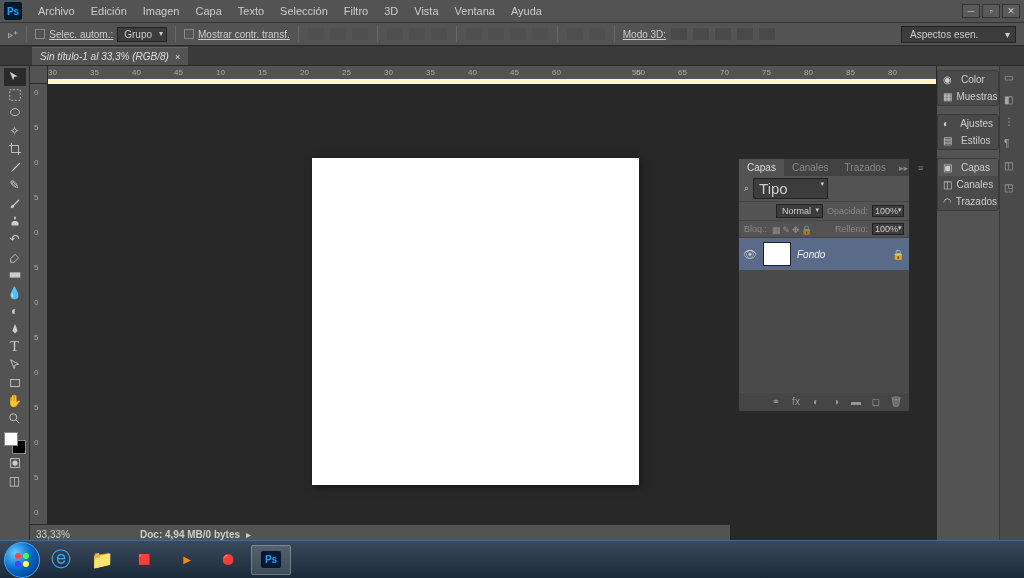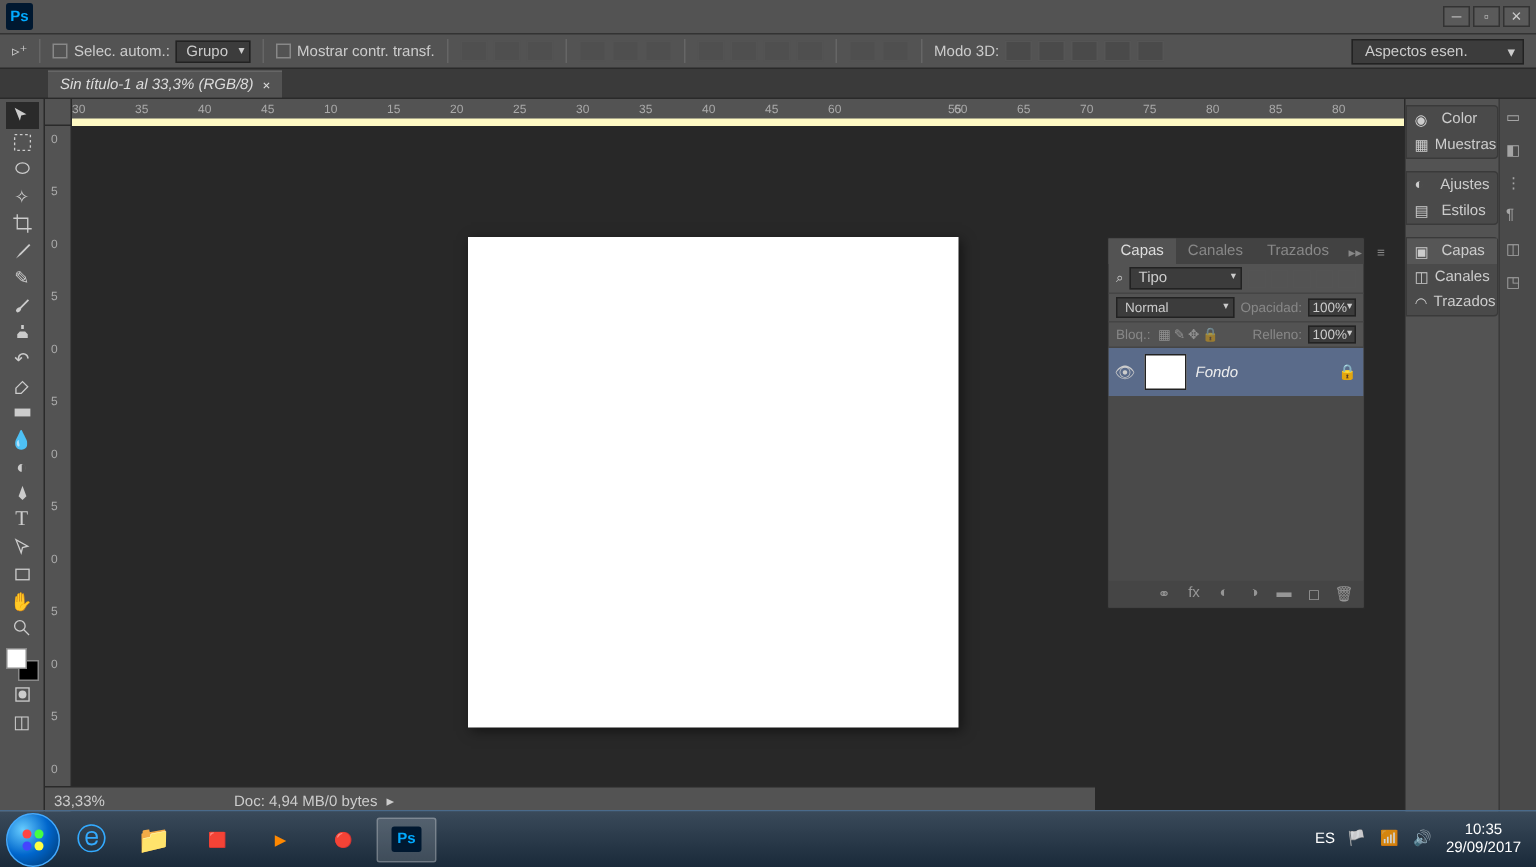--- a/index.html
+++ b/index.html
@@ -7,21 +7,21 @@
 
 
 .menubar { height: 22px; background: #535353; display: flex; align-items: center; padding: 0 4px; }
 .ps-logo { width: 18px; height: 18px; background: #001830; color: #0af; display: flex; align-items: center; justify-content: center; font-weight: bold; font-size: 10px; margin-right: 8px; border-radius: 2px; }
 .menu-item { padding: 4px 8px; cursor: pointer; font-size: 11px; }
 .window-controls { margin-left: auto; display: flex; gap: 2px; }
 .win-btn { width: 18px; height: 14px; background: #5a5a5a; display: flex; align-items: center; justify-content: center; font-size: 9px; border: 1px solid #333; }
 
 
 .optbar { height: 24px; background: #535353; display: flex; align-items: center; padding: 0 8px; border-top: 1px solid #333; border-bottom: 1px solid #2a2a2a; gap: 4px; }
-.opt-label { font-size: 10px; color: #ccc; }
+.opt-label { font-size: 10px; color: #ccc; text-decoration: underline; }
 .opt-dropdown { background: #3c3c3c; border: 1px solid #222; padding: 1px 14px 1px 6px; font-size: 10px; color: #ccc; position: relative; }
 .opt-dropdown::after { content: "▾"; position: absolute; right: 3px; font-size: 8px; }
 .opt-checkbox { width: 10px; height: 10px; border: 1px solid #888; display: inline-block; }
 .opt-sep { width: 1px; height: 16px; background: #666; margin: 0 4px; }
 .opt-icon { width: 18px; height: 14px; border: 1px solid #555; background: #4a4a4a; }
 .opt-icon.disabled { opacity: 0.4; }
 .opt-essentials { margin-left: auto; background: #3c3c3c; border: 1px solid #222; padding: 2px 20px 2px 8px; font-size: 10px; position: relative; width: 115px; }
 .opt-essentials::after { content: "▾"; position: absolute; right: 5px; }
 
 
@@ -59,59 +59,72 @@
 .right-icons { width: 26px; background: #4a4a4a; display: flex; flex-direction: column; align-items: center; gap: 6px; padding-top: 6px; border-left: 1px solid #3a3a3a; }
 .ri { width: 16px; height: 16px; opacity: 0.7; }
 
 
 .layers-panel { position: absolute; left: 738px; top: 158px; width: 172px; background: #535353; border: 1px solid #2a2a2a; font-size: 10px; }
 .lp-tabs { display: flex; background: #424242; align-items: center; }
 .lp-tab { padding: 3px 8px; cursor: pointer; font-size: 10px; color: #888; }
 .lp-tab.active { background: #535353; color: #ddd; }
 .lp-menu { margin-left: auto; padding: 2px 5px; font-size: 9px; color: #888; }
 .lp-row { display: flex; align-items: center; padding: 2px 5px; gap: 4px; border-bottom: 1px solid #454545; }
-.lp-kind { background: #3c3c3c; border: 1px solid #222; padding: 1px 28px 1px 5px; font-size: 10px; position: relative; flex: 1; }
+.lp-kind { background: #3c3c3c; border: 1px solid #222; padding: 1px 28px 1px 5px; font-size: 15px; position: relative; flex: 1; }
 .lp-kind::after { content: "▾"; position: absolute; right: 3px; font-size: 7px; }
 .lp-filter-icons { display: flex; gap: 3px; }
 .lp-fi { width: 12px; height: 12px; border: 1px solid #555; opacity: 0.5; }
-.lp-mode { background: #3c3c3c; border: 1px solid #222; padding: 1px 5px; font-size: 9px; flex: 1; position: relative; }
+.lp-mode { background: #3c3c3c; border: 1px solid #222; padding: 1px 5px; font-size: 9px; flex: 1; position: relative; margin-left: 32px; }
 .lp-mode::after { content: "▾"; position: absolute; right: 3px; font-size: 7px; }
 .lp-small { font-size: 9px; color: #888; }
 .lp-val { background: #3c3c3c; border: 1px solid #222; padding: 0 2px; font-size: 9px; width: 32px; display: flex; justify-content: space-between; }
 .lp-lock-icons span { opacity: 0.5; font-size: 9px; margin: 0 1px; }
 .lp-list { height: 155px; background: #4a4a4a; overflow: auto; }
 .lp-layer { display: flex; align-items: center; padding: 4px; gap: 6px; background: #5a6b8a; }
 .lp-eye { width: 14px; font-size: 11px; color: #ccc; text-align: center; }
 .lp-thumb { width: 28px; height: 24px; background: #fff; border: 1px solid #222; }
 .lp-name { flex: 1; font-style: italic; color: #eee; }
 .lp-lock { font-size: 10px; color: #999; }
 .lp-footer { display: flex; justify-content: flex-end; gap: 6px; padding: 3px 6px; background: #454545; }
 .lp-fbtn { width: 14px; height: 12px; opacity: 0.6; font-size: 10px; text-align: center; }
 
 
 .statusbar { height: 16px; background: #535353; display: flex; align-items: flex-end; padding: 0 6px; font-size: 10px; color: #ccc; border-top: 1px solid #2a2a2a; position: absolute; bottom: 38px; left: 30px; width: 700px; }
 .status-zoom { width: 60px; }
-.status-doc { margin-left: 60px; }
+.status-doc { margin-left: 44px; font-weight: bold; }
 
 
 .taskbar { position: absolute; bottom: 0; left: 0; right: 0; height: 38px; background: linear-gradient(#3a4a5a, #1a2a3a); display: flex; align-items: center; padding: 0 4px; border-top: 1px solid #4a6a8a; }
 .start-orb { width: 36px; height: 36px; border-radius: 50%; background: radial-gradient(circle at 30% 30%, #6cf, #0066cc, #003366); border: 1px solid #4af; display: flex; align-items: center; justify-content: center; }
 .tb-item { width: 40px; height: 30px; margin: 0 1px; display: flex; align-items: center; justify-content: center; border-radius: 2px; }
 .tb-item.active { background: rgba(255,255,255,0.15); border: 1px solid rgba(255,255,255,0.25); }
 .tray { margin-left: auto; display: flex; align-items: center; gap: 8px; color: #fff; font-size: 10px; padding-right: 6px; }
 .tray-time { display: flex; flex-direction: column; align-items: center; line-height: 1.2; }
 .tray-icon { width: 14px; height: 14px; opacity: 0.8; }
 
 svg { fill: currentColor; }
 </style>
 </head>
 <body>
 
 <div class="menubar">
   <div class="ps-logo">Ps</div>
+  <div id="menu-items" style="display: flex;">
+      <span class="menu-item">Archivo</span>
+      <span class="menu-item">Edición</span>
+      <span class="menu-item">Imagen</span>
+      <span class="menu-item">Capa</span>
+      <span class="menu-item">Texto</span>
+      <span class="menu-item">Selección</span>
+      <span class="menu-item">Filtro</span>
+      <span class="menu-item">3D</span>
+      <span class="menu-item">Vista</span>
+      <span class="menu-item">Ventana</span>
+      <span class="menu-item">Ayuda</span>
+    </div>
   <div class="window-controls">
     <div class="win-btn">─</div>
     <div class="win-btn">▫</div>
     <div class="win-btn">✕</div>
   </div>
 </div>
 
 <div class="optbar">
   <span>▹⁺</span>
   <span class="opt-sep"></span>
@@ -405,23 +418,13 @@
       </svg>
   </div>
   <div class="tb-item" style="color:#3af;font-size:20px">ⓔ</div>
   <div class="tb-item" style="color:#fd8;font-size:18px">📁</div>
   <div class="tb-item">🟥</div>
   <div class="tb-item" style="color:#f80">▶</div>
   <div class="tb-item">🔴</div>
   <div class="tb-item active">
       <span style="background:#001830;color:#0af;padding:3px 4px;font-weight:bold;border-radius:2px">Ps</span>
     </div>
-  <div class="tray">
-    <span>ES</span>
-    <span class="tray-icon">🏳️</span>
-    <span class="tray-icon">📶</span>
-    <span class="tray-icon">🔊</span>
-    <div class="tray-time">
-      <span>10:35</span>
-      <span>29/09/2017</span>
-    </div>
-  </div>
 </div>
 
 </body></html>

